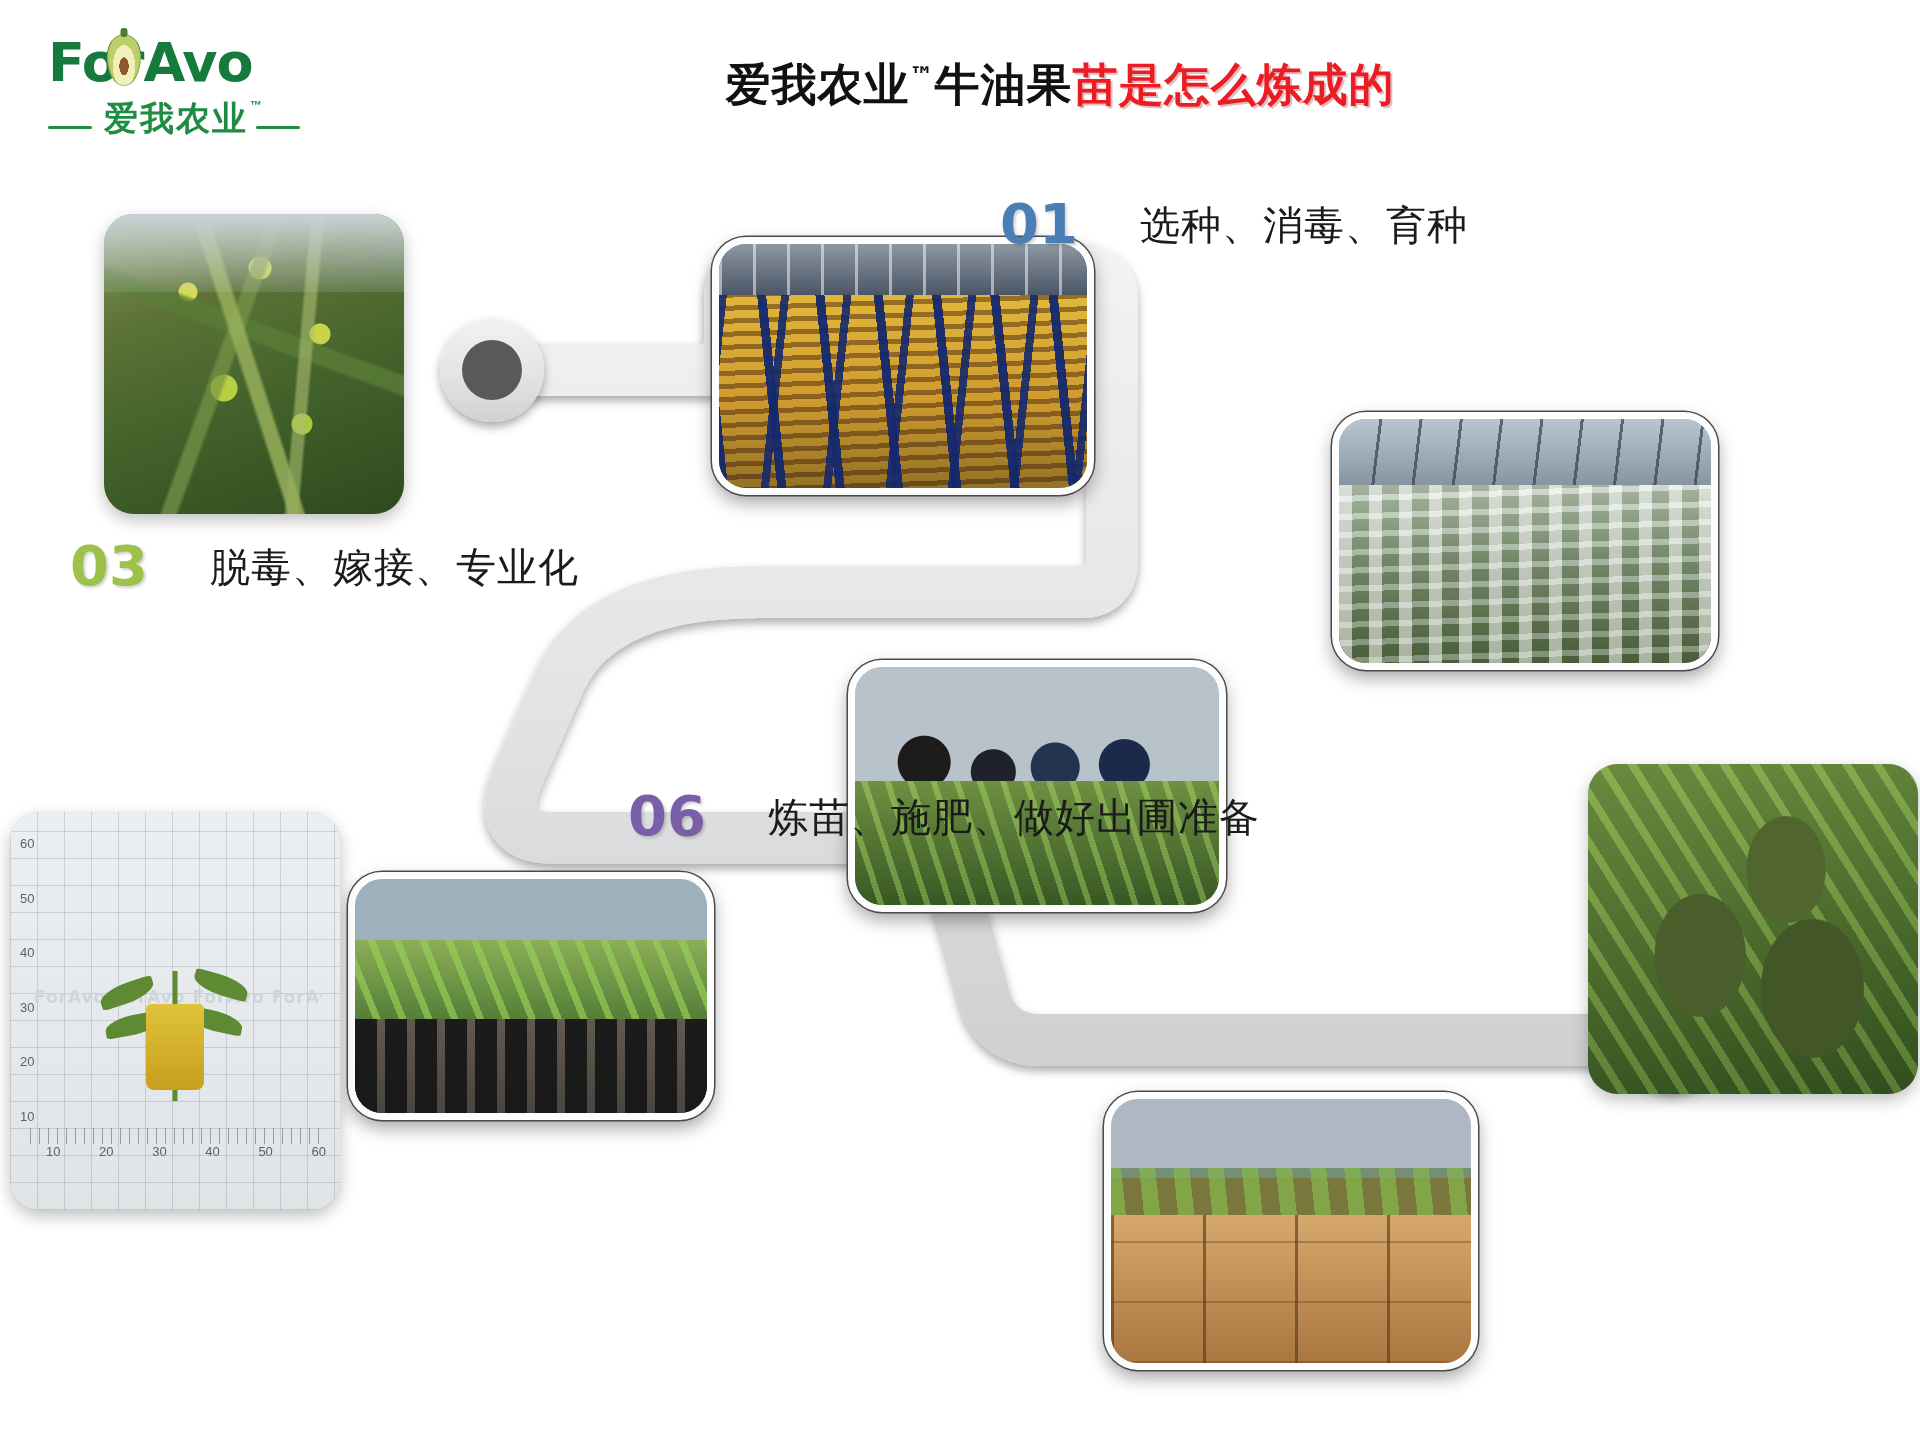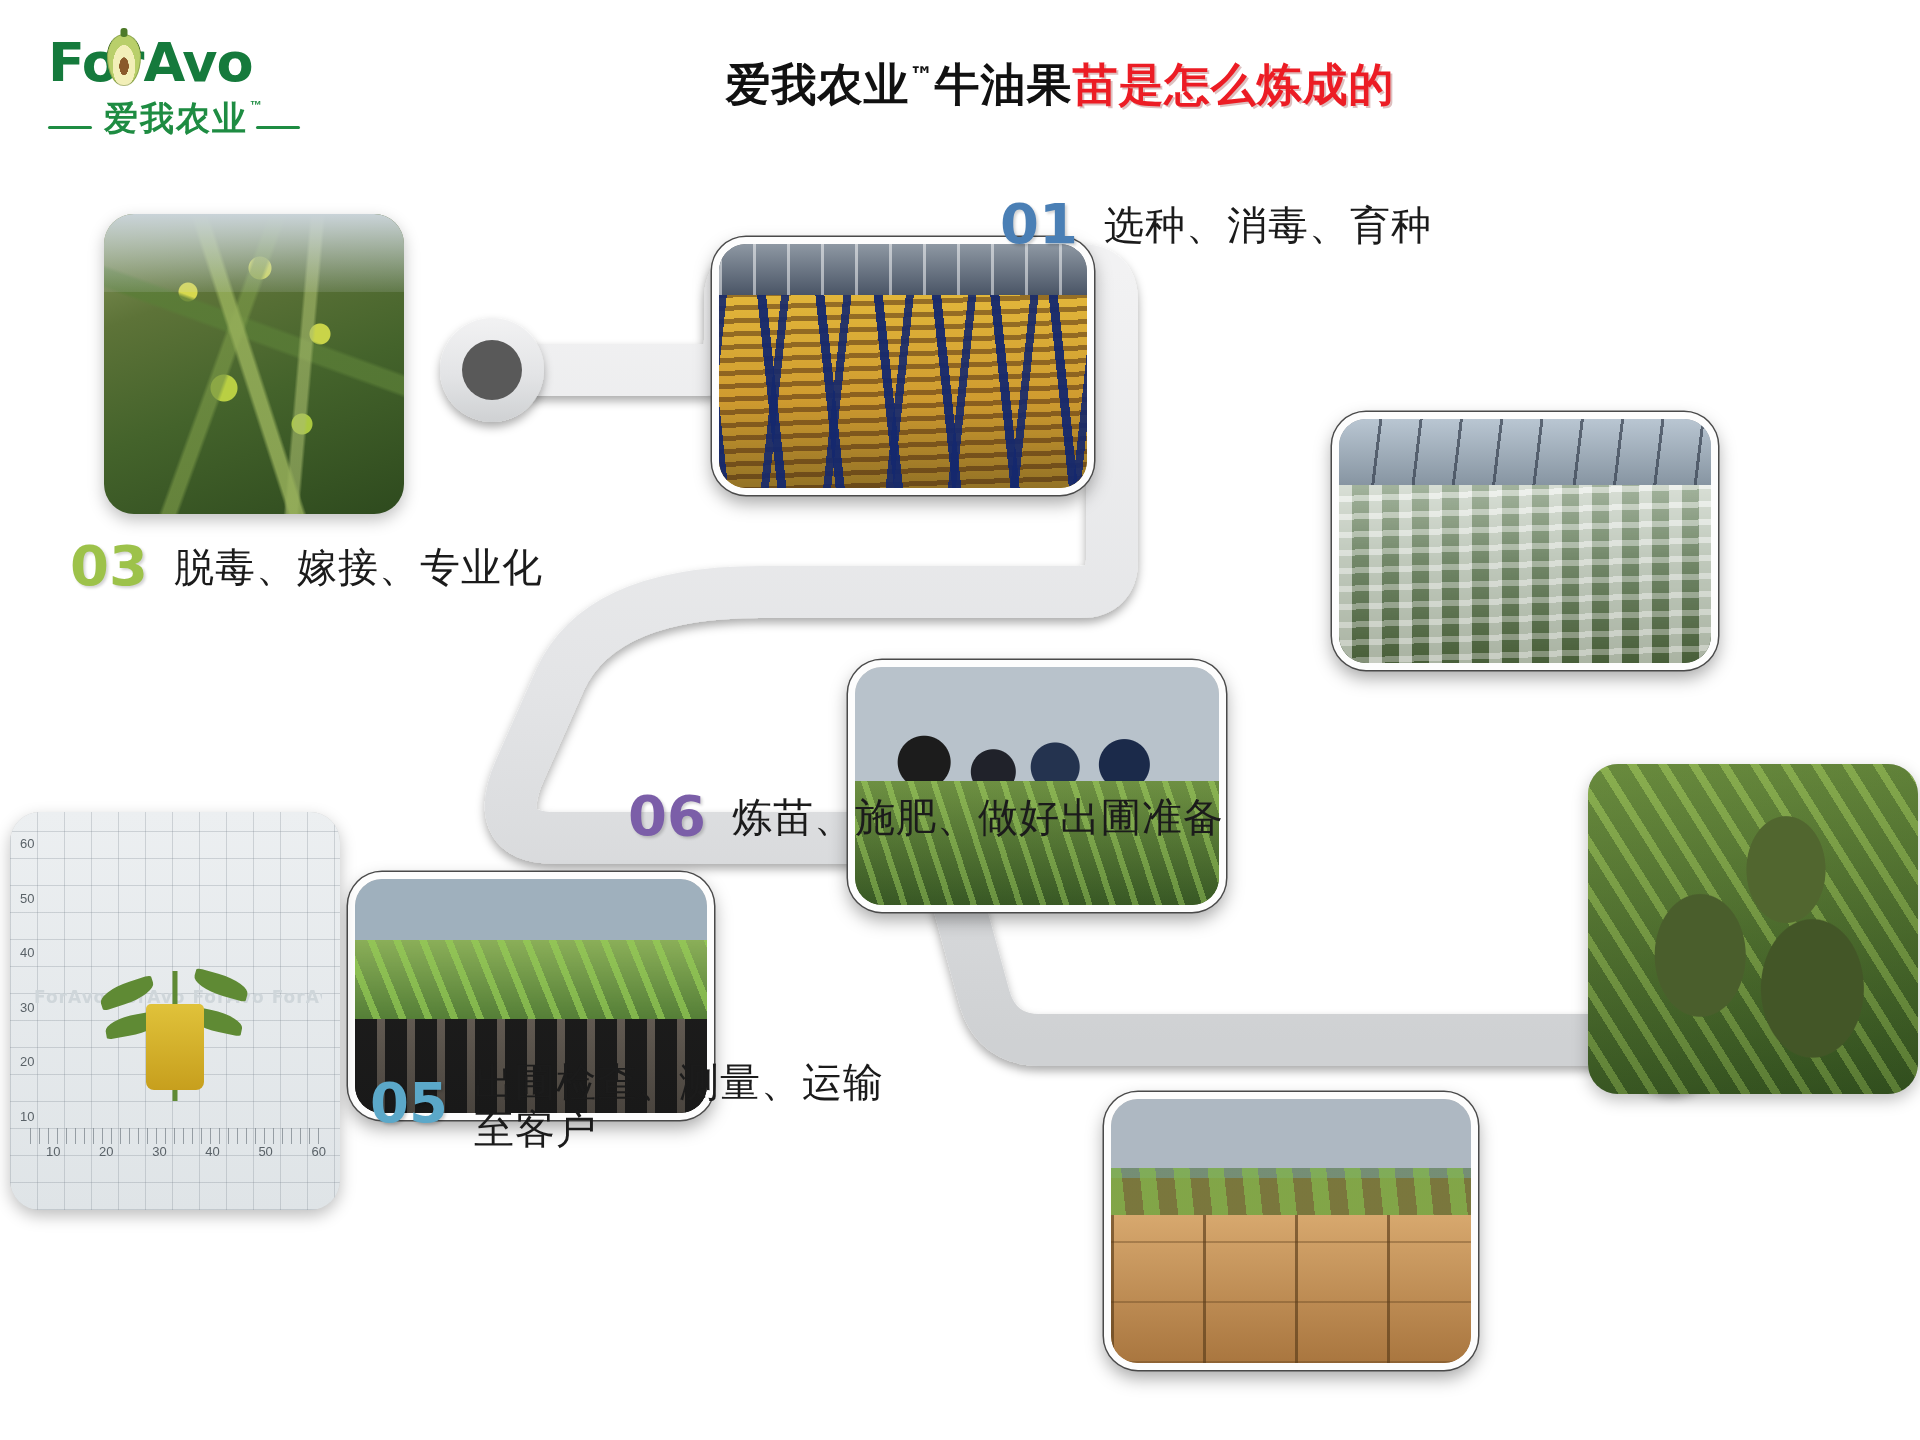--- a/index.html
+++ b/index.html
@@ -223,21 +223,21 @@
     position:absolute; width:56px; height:20px; background:#5f8a34;
     border-radius: 60% 10% 60% 10%;
   }
   .ruler-pot {
     position:absolute; left:50%; transform:translateX(-50%); bottom:120px;
     width:58px; height:86px; background:linear-gradient(180deg,#e0c23a 0%, #c79f1d 100%);
     border-radius:5px 5px 8px 8px;
   }
 
   
-  .step { position: absolute; display: flex; align-items: flex-start; white-space: nowrap; }
+  .step { position: absolute; display: flex; align-items: flex-start; white-space: nowrap; gap: 36px; }
   .step-num {
     font-family: "DejaVu Sans", sans-serif;
     font-size: 56px; font-weight: 700; line-height: 1;
     text-shadow: 2px 2px 3px rgba(0,0,0,.18);
   }
   .step-text {
     font-family: "DejaVu Sans", sans-serif;
     font-size: 40px; font-weight: 400; color: #1b1b1b;
     line-height: 1.18; letter-spacing: 1px;
     margin-left: 26px; padding-top: 6px; white-space: pre-line;
@@ -403,19 +403,14 @@
   <div class="step" id="step3">
     <span class="step-num" style="color:#9dc24a">03</span>
     <span class="step-text">脱毒、嫁接、专业化</span>
   </div>
 
   <div class="step" id="step4">
     <span class="step-num" style="color:#7b5ea8">06</span>
     <span class="step-text">炼苗、施肥、做好出圃准备</span>
   </div>
 
-  <div class="step" id="step5">
-    <span class="step-num" style="color:#5ba8c9">05</span>
-    <span class="step-text">出圃检查、测量、运输
-至客户</span>
-  </div>
 
 </div>
 
 </body></html>

